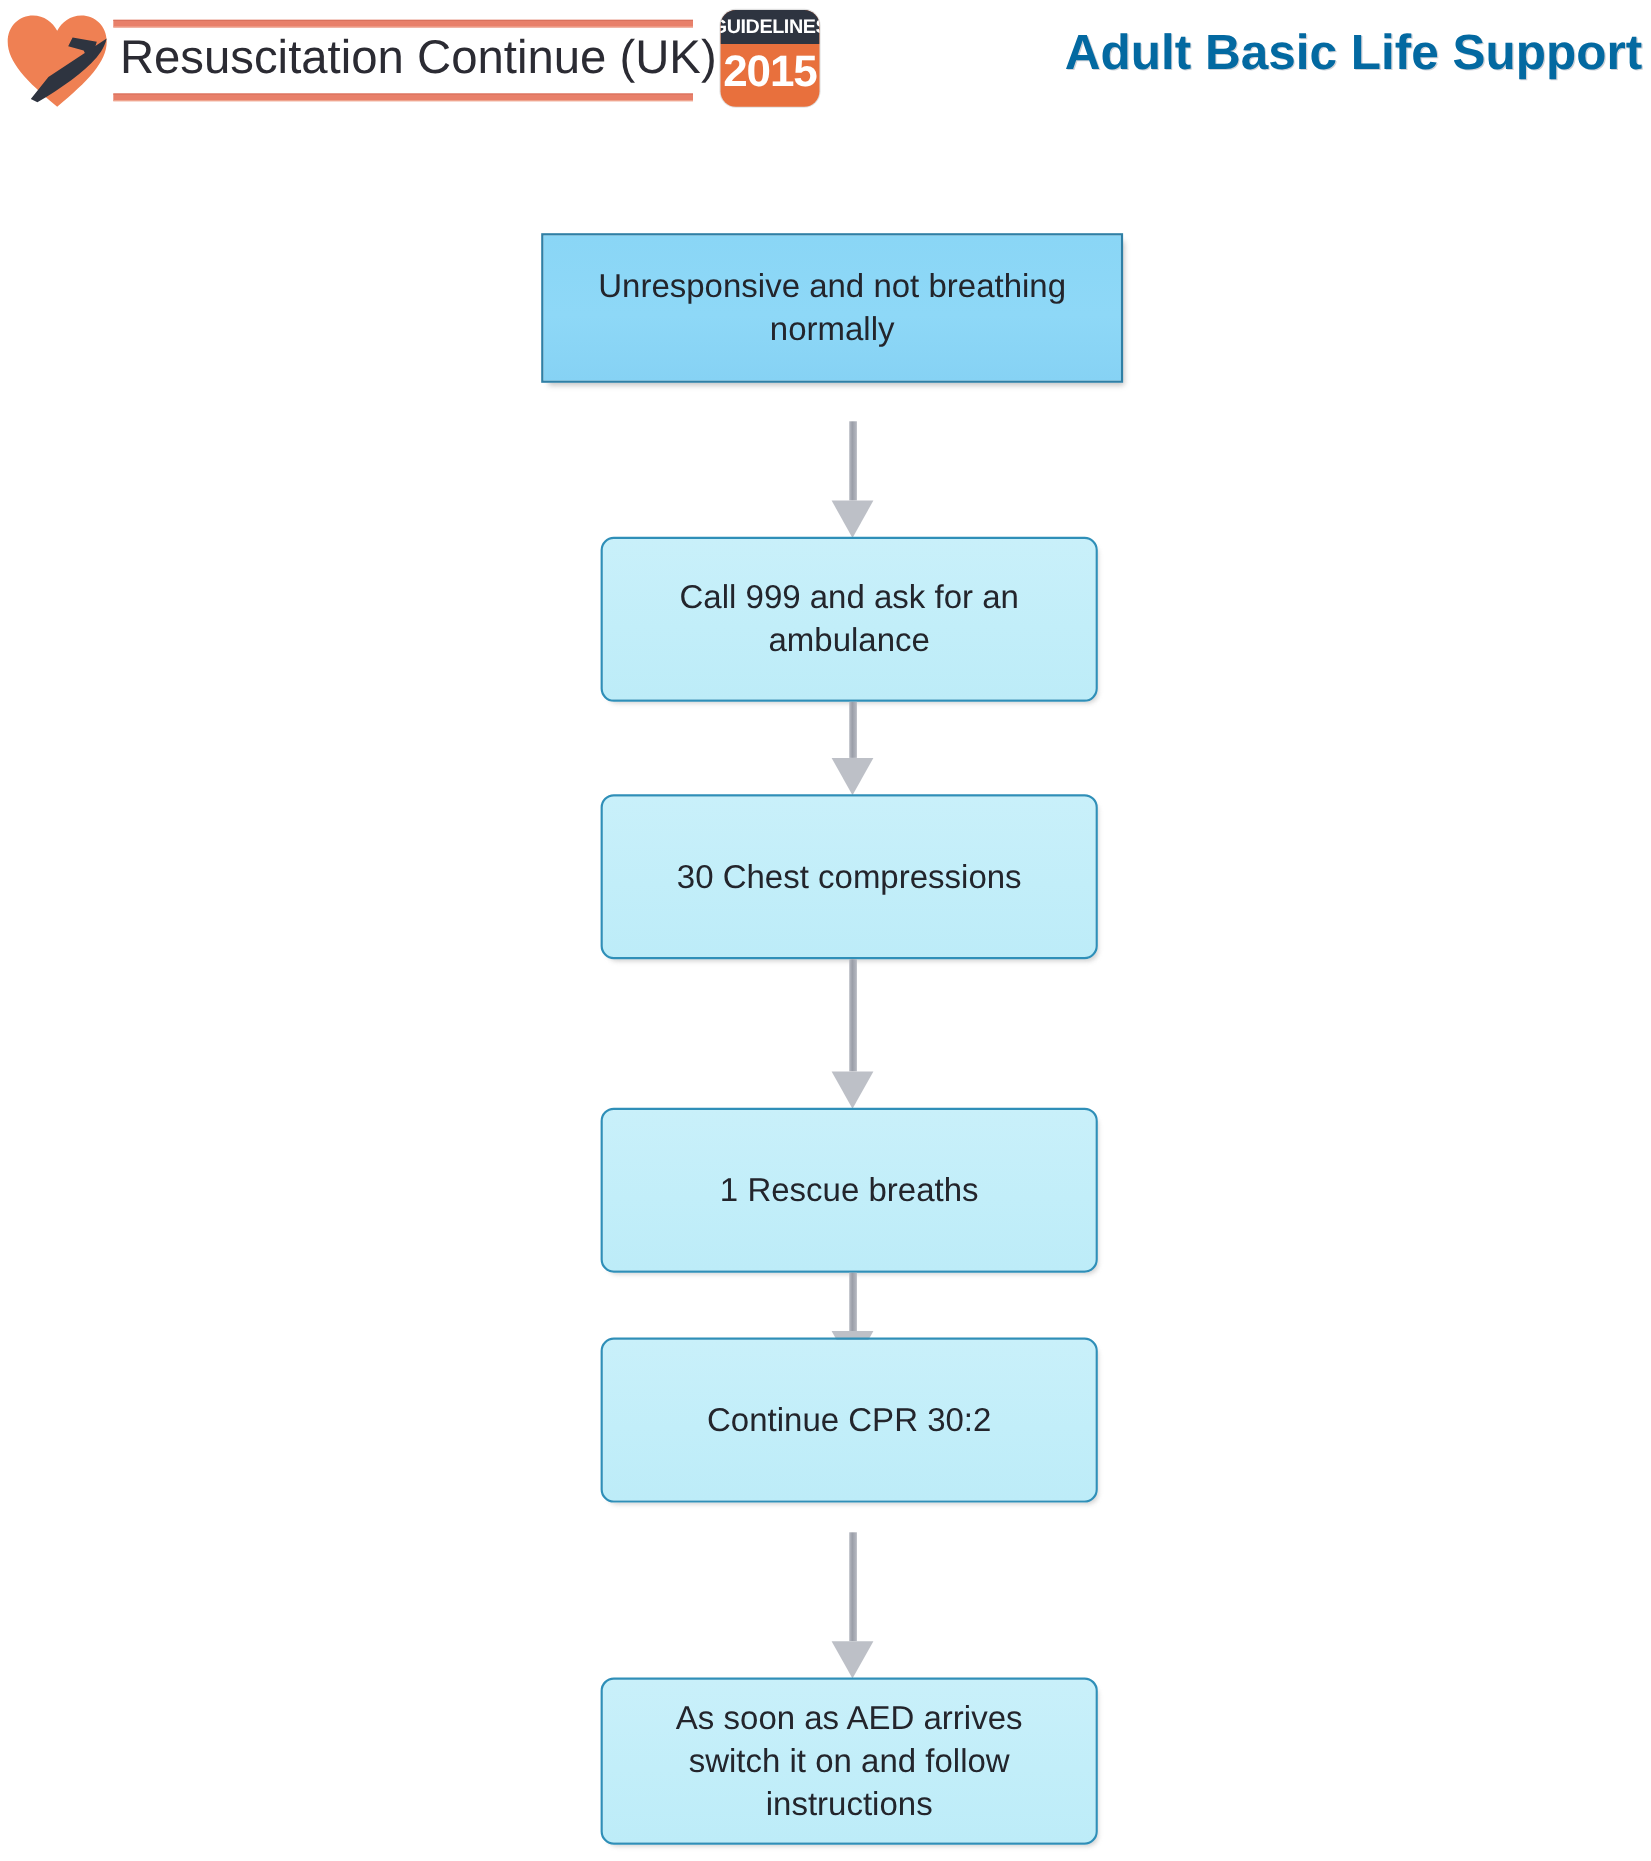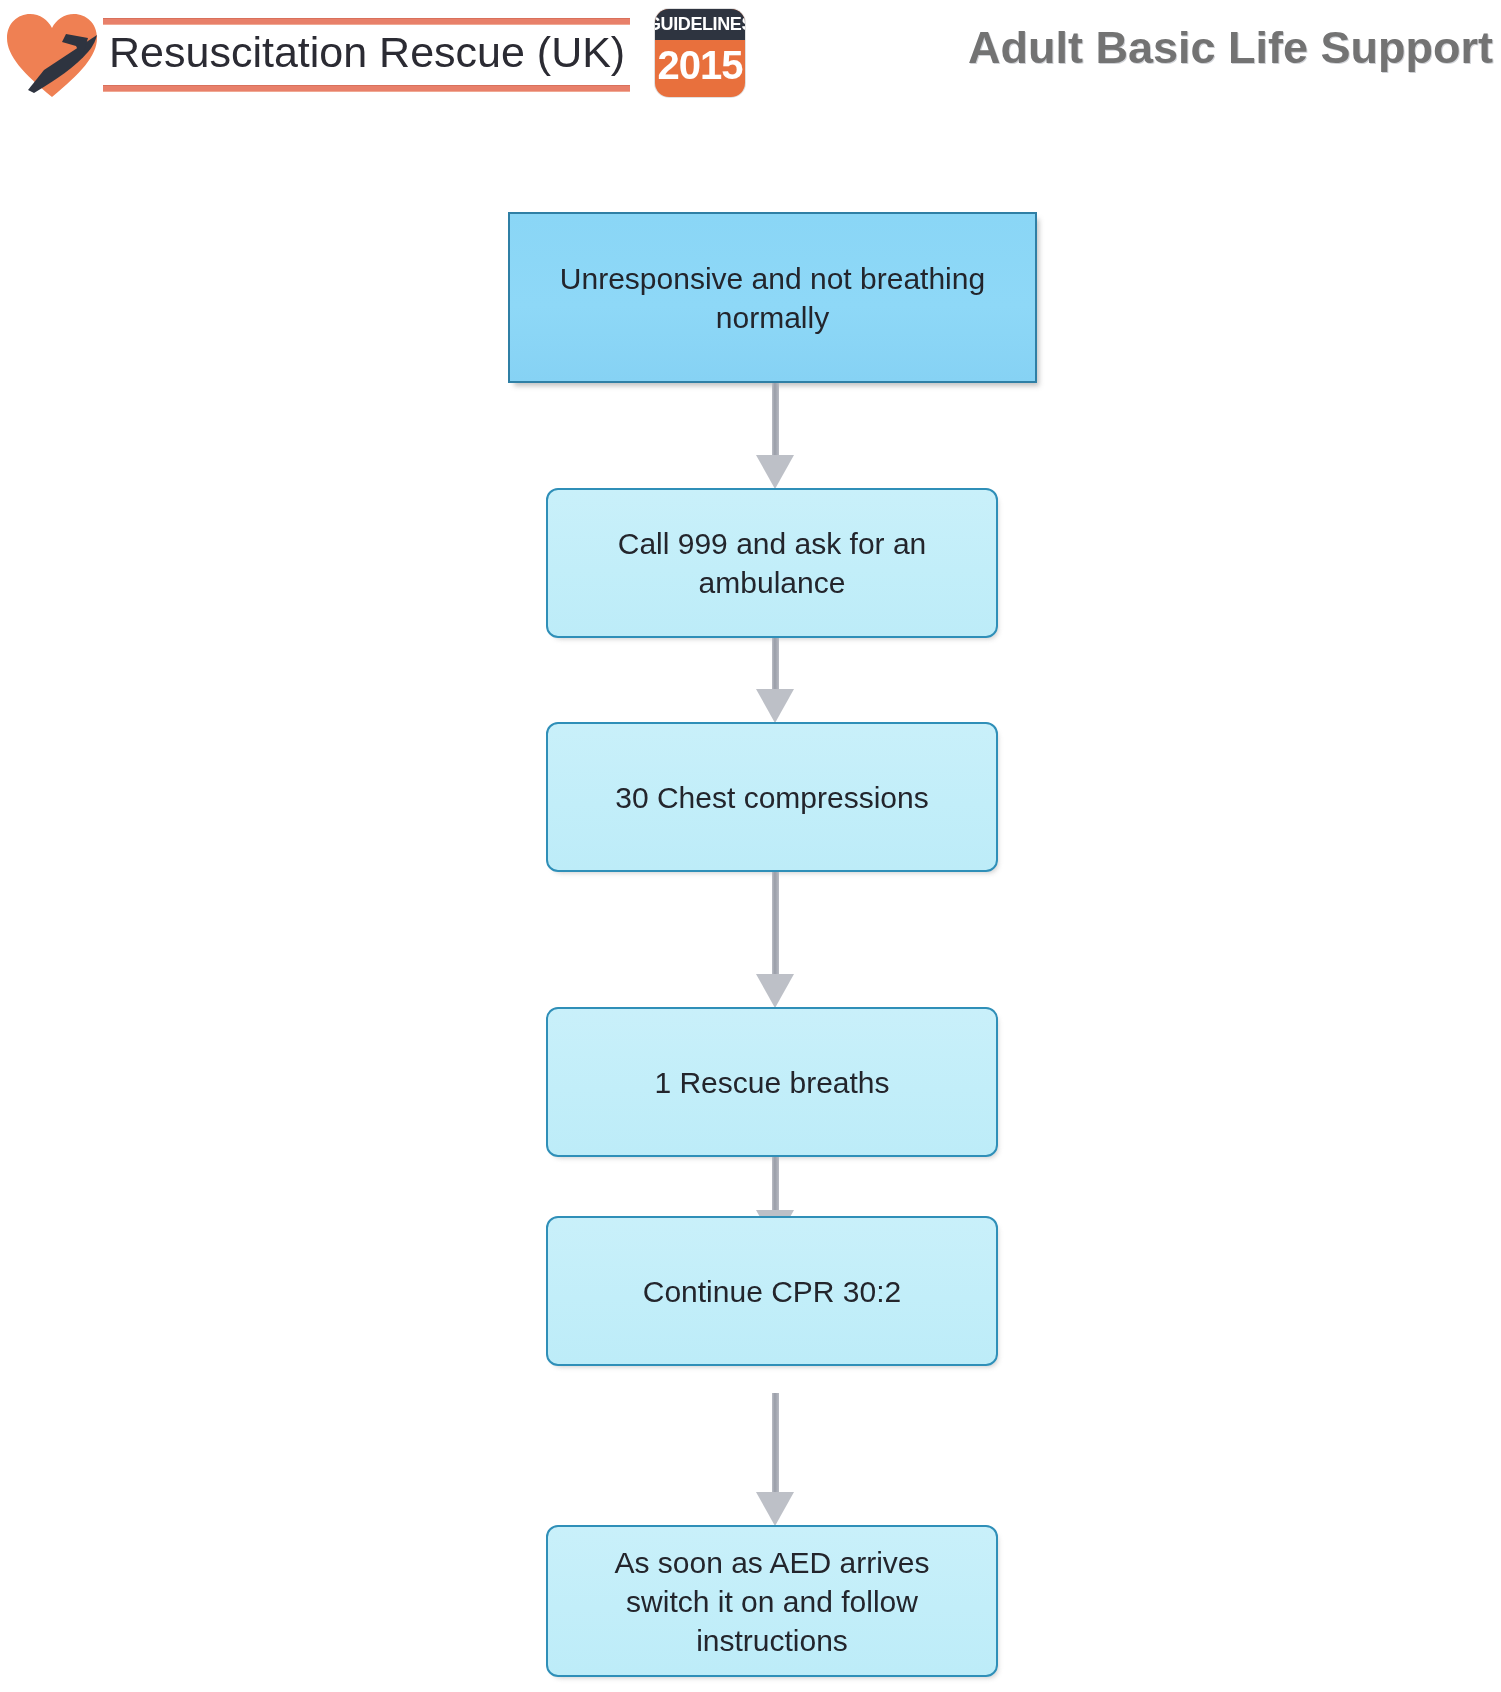--- a/index.html
+++ b/index.html
@@ -101,21 +101,21 @@
     line-height: 40px;
     font-family: "Liberation Sans", sans-serif;
   }
 
   .page-title {
     position: absolute;
     right: 8px;
     top: 22px;
     font-size: 45px;
     font-weight: bold;
-    color: #737373;
+    color: #0369a1;
     white-space: nowrap;
     text-shadow: 1px 1px 0 rgba(120,125,140,0.35);
     font-family: "Liberation Sans", sans-serif;
   }
 
   
   .flowchart {
     position: absolute;
     top: 0;
     left: 0;
@@ -130,24 +130,24 @@
     align-items: center;
     justify-content: center;
     text-align: center;
     color: #23252c;
     font-size: 30px;
     line-height: 39px;
     font-family: "Liberation Sans", sans-serif;
   }
 
   .node-start {
-    left: 508px;
+    left: 492px;
     top: 212px;
     width: 529px;
-    height: 171px;
+    height: 136px;
     background: linear-gradient(180deg, #8ad6f6 0%, #8ed8f7 55%, #86d2f4 100%);
     border: 2px solid #2f7fa5;
     border-radius: 0;
     box-shadow: 4px 5px 5px -2px rgba(120,120,120,0.45);
     align-items: center;
   }
 
   .node-step {
     left: 546px;
     width: 452px;
@@ -221,21 +221,21 @@
   <div class="rc-logo">
     <svg viewBox="0 0 96 92" width="96" height="92" aria-hidden="true">
       <path d="M48 89 C 20 66, 3 48, 3 30 C 3 15, 14 6, 26 6 C 36 6, 44 12, 48 20 C 52 12, 60 6, 70 6 C 82 6, 93 15, 93 30 C 93 48, 76 66, 48 89 Z" fill="#ef8053"></path>
       <path d="M93 27 L 40 62 L 24 82 L 30 85 C 52 72, 72 58, 84 44 C 90 37, 92 31, 93 27 Z" fill="#2e3440"></path>
       <path d="M62 26 L 84 30 L 78 50 L 72 38 L 58 34 Z" fill="#2e3440"></path>
     </svg>
   </div>
 
   <div class="rc-wordmark">
     <div class="rc-rule top"></div>
-    <div class="rc-name">Resuscitation Rescue (UK)</div>
+    <div class="rc-name">Resuscitation Continue (UK)</div>
     <div class="rc-rule bottom"></div>
   </div>
 
   <div class="guidelines-badge">
     <div class="badge-top">
       <span>GUIDELINES</span>
     </div>
     <div class="badge-bottom">
       <span>2015</span>
     </div>

